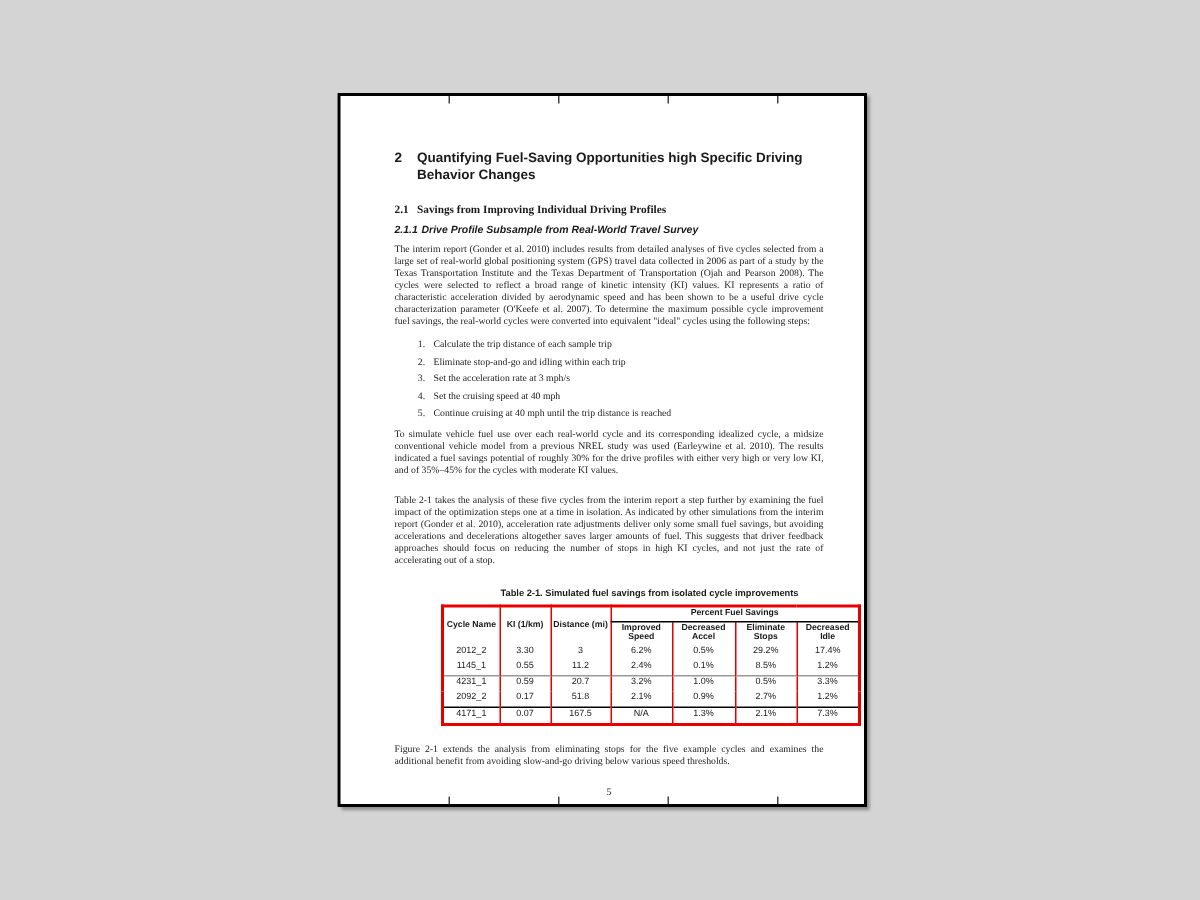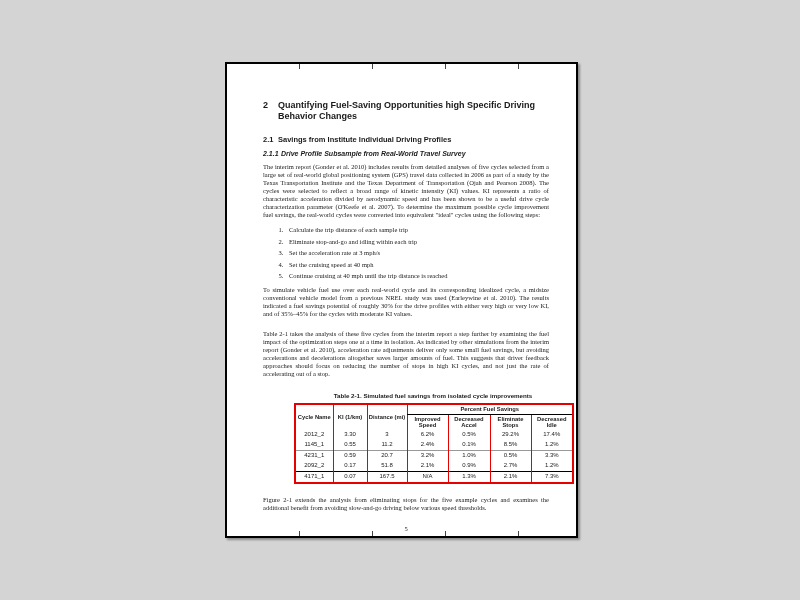--- a/index.html
+++ b/index.html
@@ -13,21 +13,21 @@
   }
   .tick { position:absolute; width:1px; height:5px; background:#444; }
   .tick.top { top:0; }
   .tick.bottom { bottom:0; }
 
   .content { position:absolute; left:36px; top:36px; width:286px; }
 
   .h1 { display:flex; font-family:"Liberation Sans", sans-serif; font-weight:bold;
         font-size:9px; line-height:11px; margin-bottom:13px; }
   .h1 .hnum { width:15px; flex:0 0 15px; }
-  .h2 { display:flex; font-family:Liberation Sans, sans-serif; font-weight:bold;
+  .h2 { display:flex; font-family:Liberation Serif, serif; font-weight:bold;
         font-size:7.5px; line-height:9px; margin-bottom:6px; }
   .h2 .hnum { width:15px; flex:0 0 15px; }
   .h3 { display:flex; font-family:"Liberation Sans", sans-serif; font-weight:bold; font-style:italic;
         font-size:7px; line-height:8px; margin-bottom:5px; }
   .h3 .hnum { width:18px; flex:0 0 18px; }
 
   p.body { font-size:6.5px; line-height:8px; text-align:justify; }
   ol.steps { margin:7px 0 0 22px; }
   ol.steps li { font-size:6.5px; line-height:8px; margin-bottom:3.6px; padding-left:4px; }
   .sp-after-list { margin-top:6px; }
@@ -63,21 +63,21 @@
 
   <div class="content">
 
     <div class="h1">
       <span class="hnum">2</span>
       <span>Quantifying Fuel-Saving Opportunities high Specific Driving Behavior Changes</span>
     </div>
 
     <div class="h2">
       <span class="hnum">2.1</span>
-      <span>Savings from Institute Individual Driving Profiles</span>
+      <span>Savings from Improving Individual Driving Profiles</span>
     </div>
 
     <div class="h3">
       <span class="hnum">2.1.1</span>
       <span>Drive Profile Subsample from Real-World Travel Survey</span>
     </div>
 
     <p class="body">The interim report (Gonder et al. 2010) includes results from detailed analyses of five cycles selected from a large set of real-world global positioning system (GPS) travel data collected in 2006 as part of a study by the Texas Transportation Institute and the Texas Department of Transportation (Ojah and Pearson 2008). The cycles were selected to reflect a broad range of kinetic intensity (KI) values. KI represents a ratio of characteristic acceleration divided by aerodynamic speed and has been shown to be a useful drive cycle characterization parameter (O'Keefe et al. 2007). To determine the maximum possible cycle improvement fuel savings, the real-world cycles were converted into equivalent "ideal" cycles using the following steps:</p>
 
     <ol class="steps">

